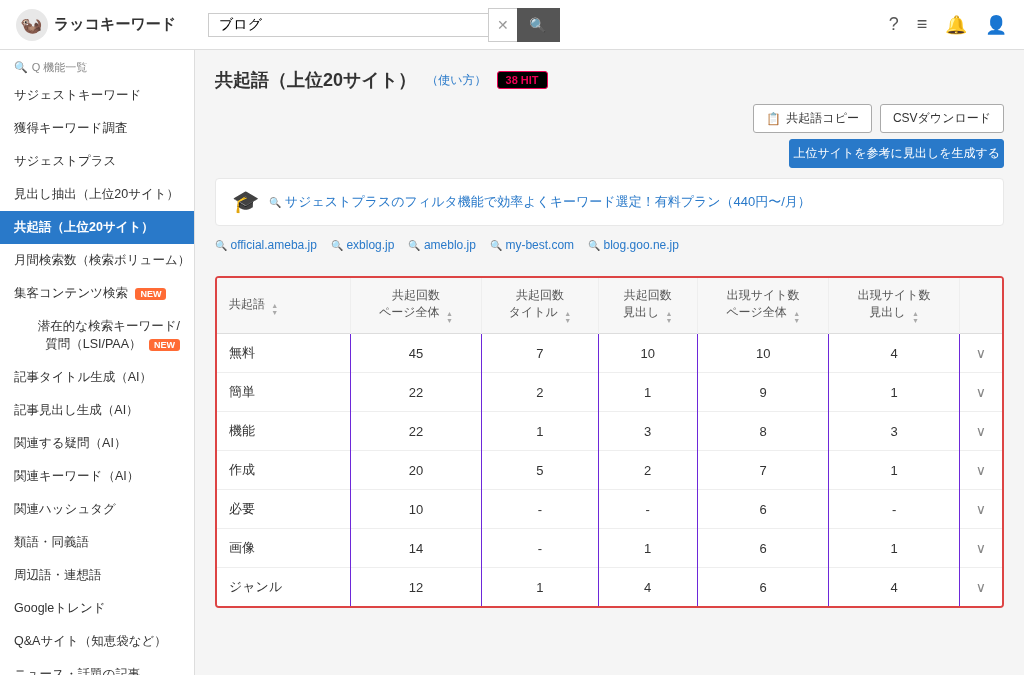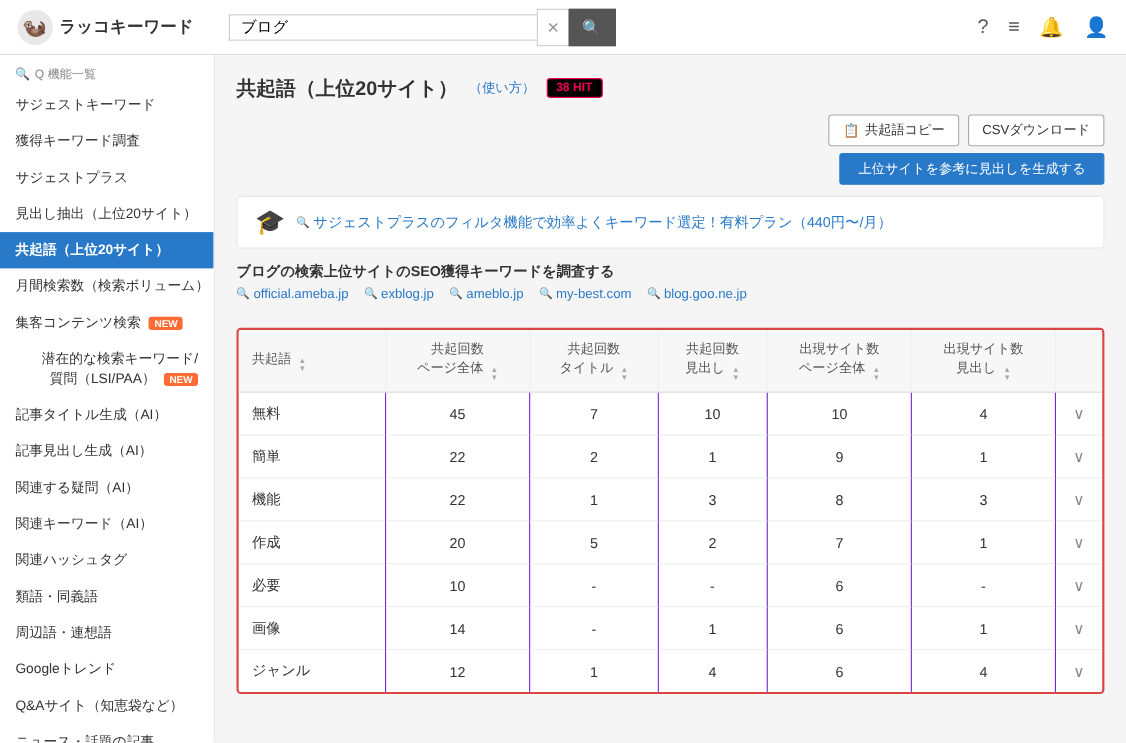--- a/index.html
+++ b/index.html
@@ -30,21 +30,21 @@
     
     .content { flex: 1; overflow-y: auto; padding: 18px 20px; }
 
     .page-header { display: flex; align-items: center; gap: 10px; margin-bottom: 12px; }
     .page-title { font-size: 18px; font-weight: bold; color: #333; }
     .usage-link { font-size: 12px; color: #2979c9; text-decoration: none; cursor: pointer; }
     .hit-badge { background: #000000; border: 1.5px solid #e05; color: #e05; font-size: 11px; padding: 2px 8px; border-radius: 3px; font-weight: bold; }
 
     .toolbar { display: flex; justify-content: flex-end; gap: 8px; margin-bottom: 6px; }
     .btn-outline { border: 1px solid #aaa; background: #fff; padding: 5px 12px; font-size: 12px; cursor: pointer; border-radius: 3px; color: #333; display: flex; align-items: center; gap: 5px; }
-    .btn-blue { background: #2979c9; color: #fff; border: 1px solid #2979c9; padding: 5px 16px; font-size: 12px; cursor: pointer; border-radius: 3px; }
+    .btn-blue { background: #2979c9; color: #fff; border: 1px solid #2979c9; padding: 5px 3px; font-size: 12px; cursor: pointer; border-radius: 3px; }
 
     .promo-banner { background: #fff; border: 1px solid #e8e8e8; padding: 10px 16px; margin-bottom: 12px; display: flex; align-items: center; gap: 10px; border-radius: 4px; }
     .promo-banner .promo-icon { font-size: 22px; }
     .promo-banner a { color: #2979c9; text-decoration: none; font-size: 13px; }
 
     .section-desc { font-size: 13px; font-weight: bold; color: #333; margin-bottom: 4px; }
     .site-links { display: flex; gap: 14px; margin-bottom: 24px; flex-wrap: wrap; align-items: center; }
     .site-link { color: #2979c9; font-size: 12px; text-decoration: none; display: flex; align-items: center; gap: 3px; }
     .site-link:before { content: '🔍'; font-size: 10px; }
 
@@ -137,21 +137,20 @@
       </button>
     </div>
 
     <div class="promo-banner">
       <span class="promo-icon">🎓</span>
       <a class="site-link" style="font-size:13px; text-decoration:none;">
         <span>サジェストプラスのフィルタ機能で効率よくキーワード選定！有料プラン（440円〜/月）</span>
       </a>
     </div>
 
-    <div class="section-desc">ブログの検索上位サイトのSEO獲得キーワードを調査する</div>
 
     <div class="site-links">
       <a class="site-link">official.ameba.jp</a>
       <a class="site-link">exblog.jp</a>
       <a class="site-link">ameblo.jp</a>
       <a class="site-link">my-best.com</a>
       <a class="site-link">blog.goo.ne.jp</a>
     </div>
 
     <div class="table-wrapper">

